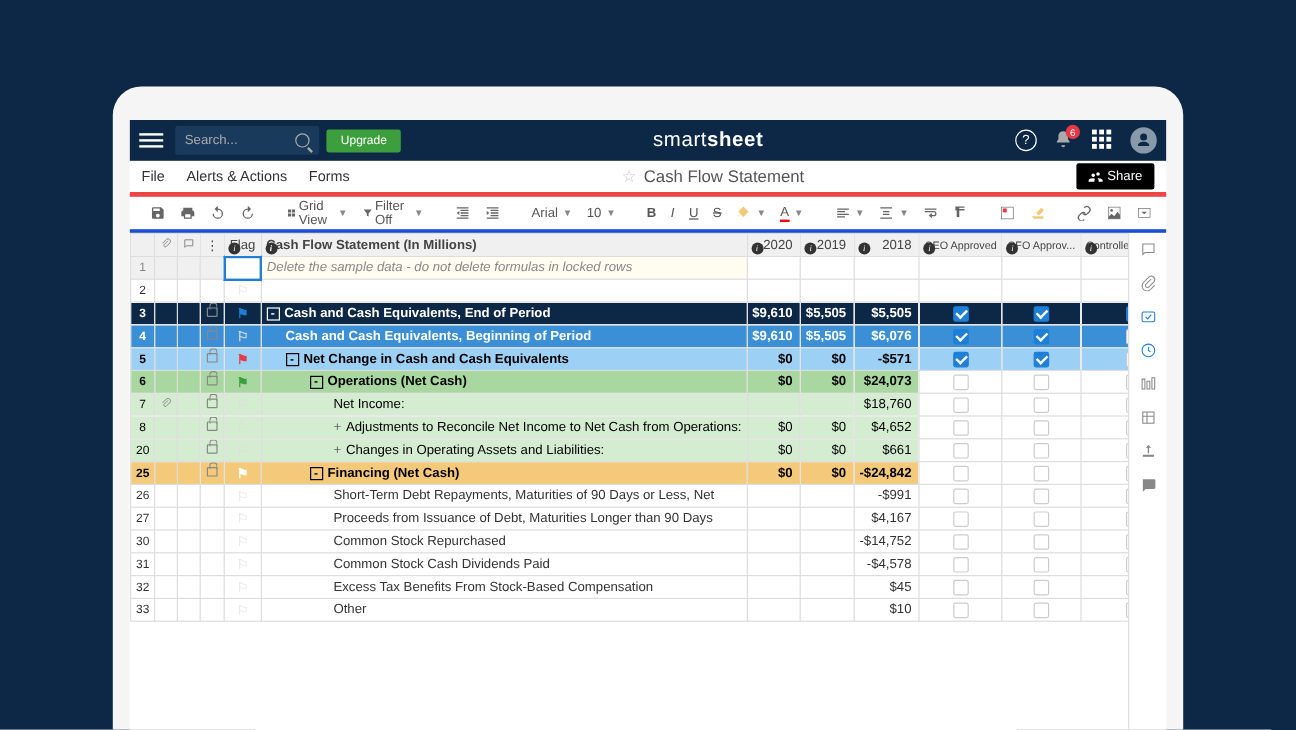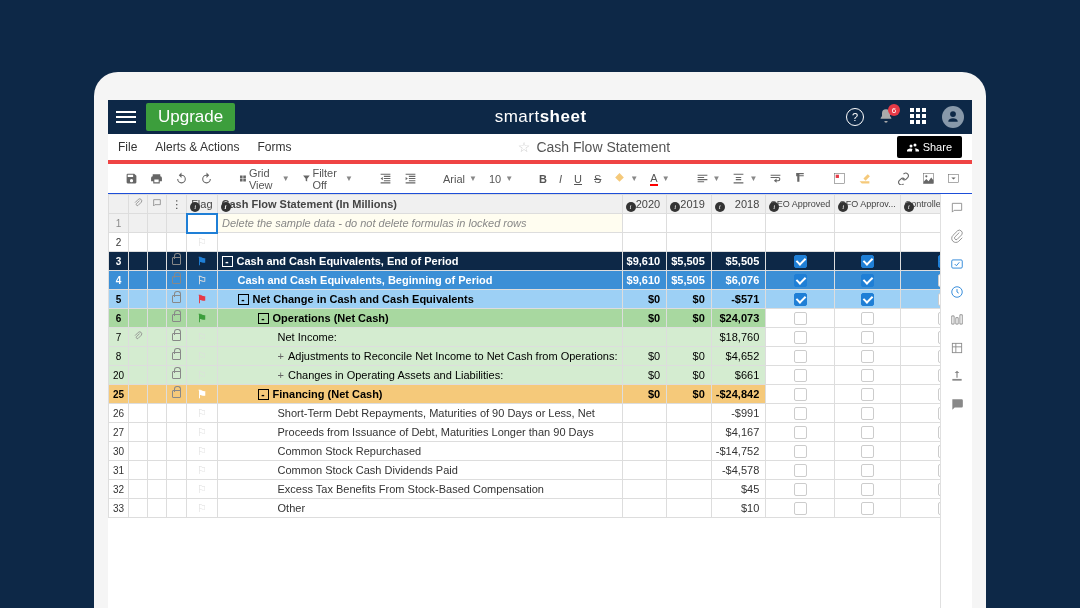--- a/index.html
+++ b/index.html
@@ -7,39 +7,39 @@
 .device-frame { position: absolute; top: 72px; left: 94px; width: 892px; height: 536px; background: #f5f5f5; border-radius: 24px 24px 0 0; padding: 28px 14px 0 14px; }
 .app { background: #fff; width: 100%; height: 100%; display: flex; flex-direction: column; overflow: hidden; }
 
 .topbar { background: #0d2847; height: 34px; display: flex; align-items: center; padding: 0 8px; gap: 6px; color: #fff; }
 .hamburger { width: 20px; height: 20px; display: flex; flex-direction: column; justify-content: center; gap: 3px; cursor: pointer; margin-right: 4px; }
 .hamburger span { height: 2px; background: #fff; }
 .searchbox { background: #1a3a5c; height: 24px; width: 120px; display: flex; align-items: center; padding: 0 8px; color: #aaa; font-size: 11px; border-radius: 2px; }
 .searchbox span { flex: 1; }
 .mag { width: 12px; height: 12px; border: 1.5px solid #aaa; border-radius: 50%; position: relative; }
 .mag::after { content: ''; position: absolute; width: 5px; height: 1.5px; background: #aaa; bottom: -3px; right: -4px; transform: rotate(45deg); }
-.upgrade-btn { background: #3c9e3c; color: #fff; padding: 4px 12px; font-size: 17px; border-radius: 2px; cursor: pointer; }
+.upgrade-btn { background: #3c9e3c; color: #fff; padding: 4px 12px; font-size: 10px; border-radius: 2px; cursor: pointer; }
 .brand { flex: 1; text-align: center; font-size: 17px; font-weight: 300; letter-spacing: 0.5px; }
 .brand b { font-weight: 600; }
 .top-icons { display: flex; align-items: center; gap: 14px; }
 .help-icon, .bell-icon, .grid-icon, .avatar-icon { width: 18px; height: 18px; cursor: pointer; position: relative; }
 .help-icon { border: 1.5px solid #fff; border-radius: 50%; display: flex; align-items: center; justify-content: center; font-size: 11px; }
 .bell-icon svg { width: 16px; height: 16px; fill: #aaa; }
 .notif-badge { position: absolute; top: -4px; right: -4px; background: #e63946; color: #fff; font-size: 8px; width: 12px; height: 12px; border-radius: 50%; display: flex; align-items: center; justify-content: center; }
 .grid-icon { display: grid; grid-template: repeat(3,4px)/repeat(3,4px); gap: 2px; }
 .grid-icon span { background: #fff; }
 .avatar-icon { background: #8899aa; border-radius: 50%; width: 22px; height: 22px; display: flex; align-items: center; justify-content: center; }
 .avatar-icon svg { width: 14px; height: 14px; fill: #0d2847; }
 
 .menubar { height: 30px; display: flex; align-items: center; padding: 0 10px; gap: 18px; font-size: 12px; color: #333; border-bottom: 4px solid #ef4444; }
 .menubar .title-area { flex: 1; display: flex; align-items: center; justify-content: center; gap: 6px; color: #555; font-size: 14px; }
 .star { color: #ccc; font-size: 14px; }
 .share-btn { background: #000000; color: #fff; padding: 5px 10px; font-size: 11px; border-radius: 2px; display: flex; align-items: center; gap: 4px; cursor: pointer; }
 
-.toolbar { height: 30px; border-bottom: 1px solid #1d4ed8; display: flex; align-items: center; padding: 0 6px; font-size: 11px; color: #555; }
+.toolbar { height: 30px; border-bottom: 3px solid #1d4ed8; display: flex; align-items: center; padding: 0 6px; font-size: 11px; color: #555; }
 .toolbar .grp { display: flex; align-items: center; gap: 2px; padding: 0 6px; height: 100%; }
 .toolbar .sep { width: 1px; height: 18px; background: #e0e0e0; margin: 0 2px; }
 .tbtn { padding: 3px 5px; cursor: pointer; border-radius: 2px; display: flex; align-items: center; gap: 2px; }
 .tbtn svg { width: 13px; height: 13px; fill: #666; }
 .caret { font-size: 8px; color: #888; margin-left: 2px; }
 
 .sheet-area { flex: 1; display: flex; overflow: hidden; }
 .sheet { flex: 1; overflow: auto; }
 .rail { width: 32px; border-left: 1px solid #e0e0e0; display: flex; flex-direction: column; align-items: center; padding-top: 6px; gap: 12px; }
 .rail div { width: 16px; height: 16px; cursor: pointer; color: #888; display: flex; align-items: center; justify-content: center; }
@@ -92,20 +92,24 @@
 
 <div class="device-frame">
 <div class="app">
 
   <div class="topbar">
     <div class="hamburger">
           <span></span>
           <span></span>
           <span></span>
         </div>
+    <div class="searchbox">
+      <span>Search...</span>
+      <div class="mag"></div>
+    </div>
     <div class="upgrade-btn">Upgrade</div>
     <div class="brand"><span>smart</span><b>sheet</b></div>
     <div class="top-icons">
       <div class="help-icon">?</div>
       <div class="bell-icon">
         <svg viewBox="0 0 24 24">
               <path d="M12 2a6 6 0 00-6 6v4l-2 3v1h16v-1l-2-3V8a6 6 0 00-6-6zm0 20a2.5 2.5 0 002.5-2.5h-5A2.5 2.5 0 0012 22z"></path>
             </svg>
         <div class="notif-badge">6</div>
       </div>

